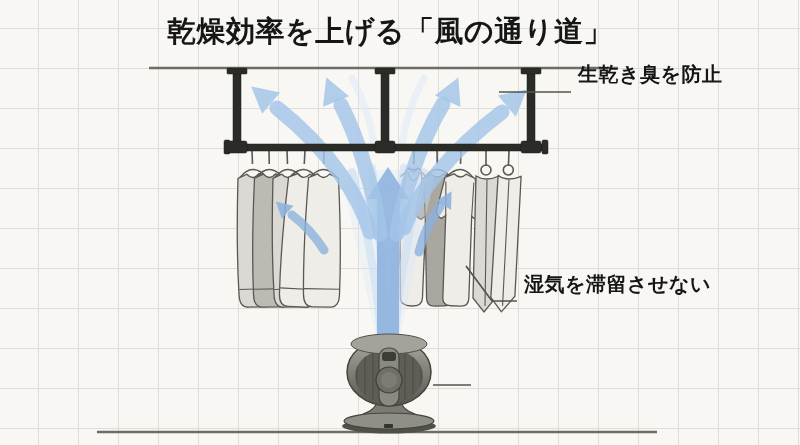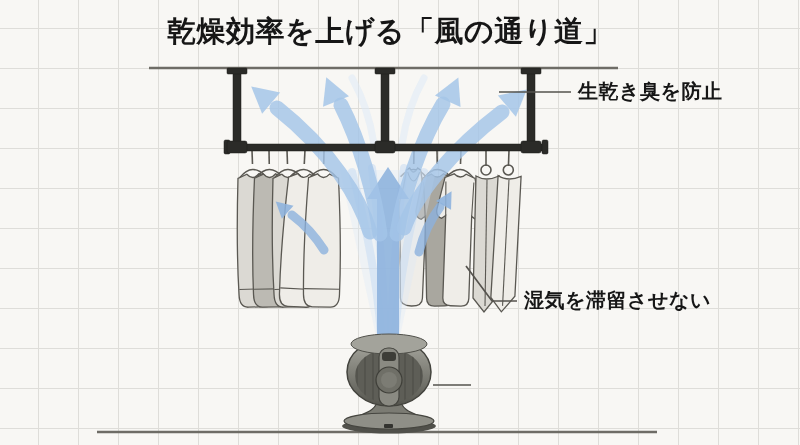--- a/index.html
+++ b/index.html
@@ -10,22 +10,22 @@
     background-image:
       linear-gradient(to right, var(--c-grid-line,#deddd9) 1px, transparent 1px),
       linear-gradient(to bottom, var(--c-grid-line,#deddd9) 1px, transparent 1px);
     background-size:40px 40px;
     background-position:-2px -12px;
   }
   .stage svg{position:absolute;left:0;top:0;}
   .txt{position:absolute;color:var(--c-text,#161616);white-space:nowrap;line-height:1.15;}
   .title{left:167px;top:7px;font-size:29px;font-weight:700;letter-spacing:0.5px;margin-top:8px;}
   .ann{font-size:20px;font-weight:600;letter-spacing:0.5px;}
-  .ann1{left:578px;top:80px;text-align:center;}
-  .ann2{left:524px;top:289px;text-align:center;}
+  .ann1{left:578px;top:63px;text-align:center;}
+  .ann2{left:524px;top:273px;text-align:center;}
   .ann3{left:484px;top:374px;}
 
   
   .struct{stroke:var(--c-structure-line,#6e6c66);stroke-width:2.4;}
   .leader{stroke:var(--c-leader-line,#55534e);stroke-width:1.7;fill:none;}
   .rack-part{fill:var(--c-rack-dark,#2b2b28);stroke:#1c1c1a;stroke-width:0.5;}
   .wire{stroke:var(--c-garment-outline,#5a5852);stroke-width:1.6;fill:none;}
   .gbody{stroke:var(--c-garment-outline,#5a5852);stroke-width:1.3;}
   .gline{stroke:var(--c-garment-outline,#5a5852);stroke-width:1.1;fill:none;}
   .f-white{fill:var(--c-garment-white,#efede8);}

